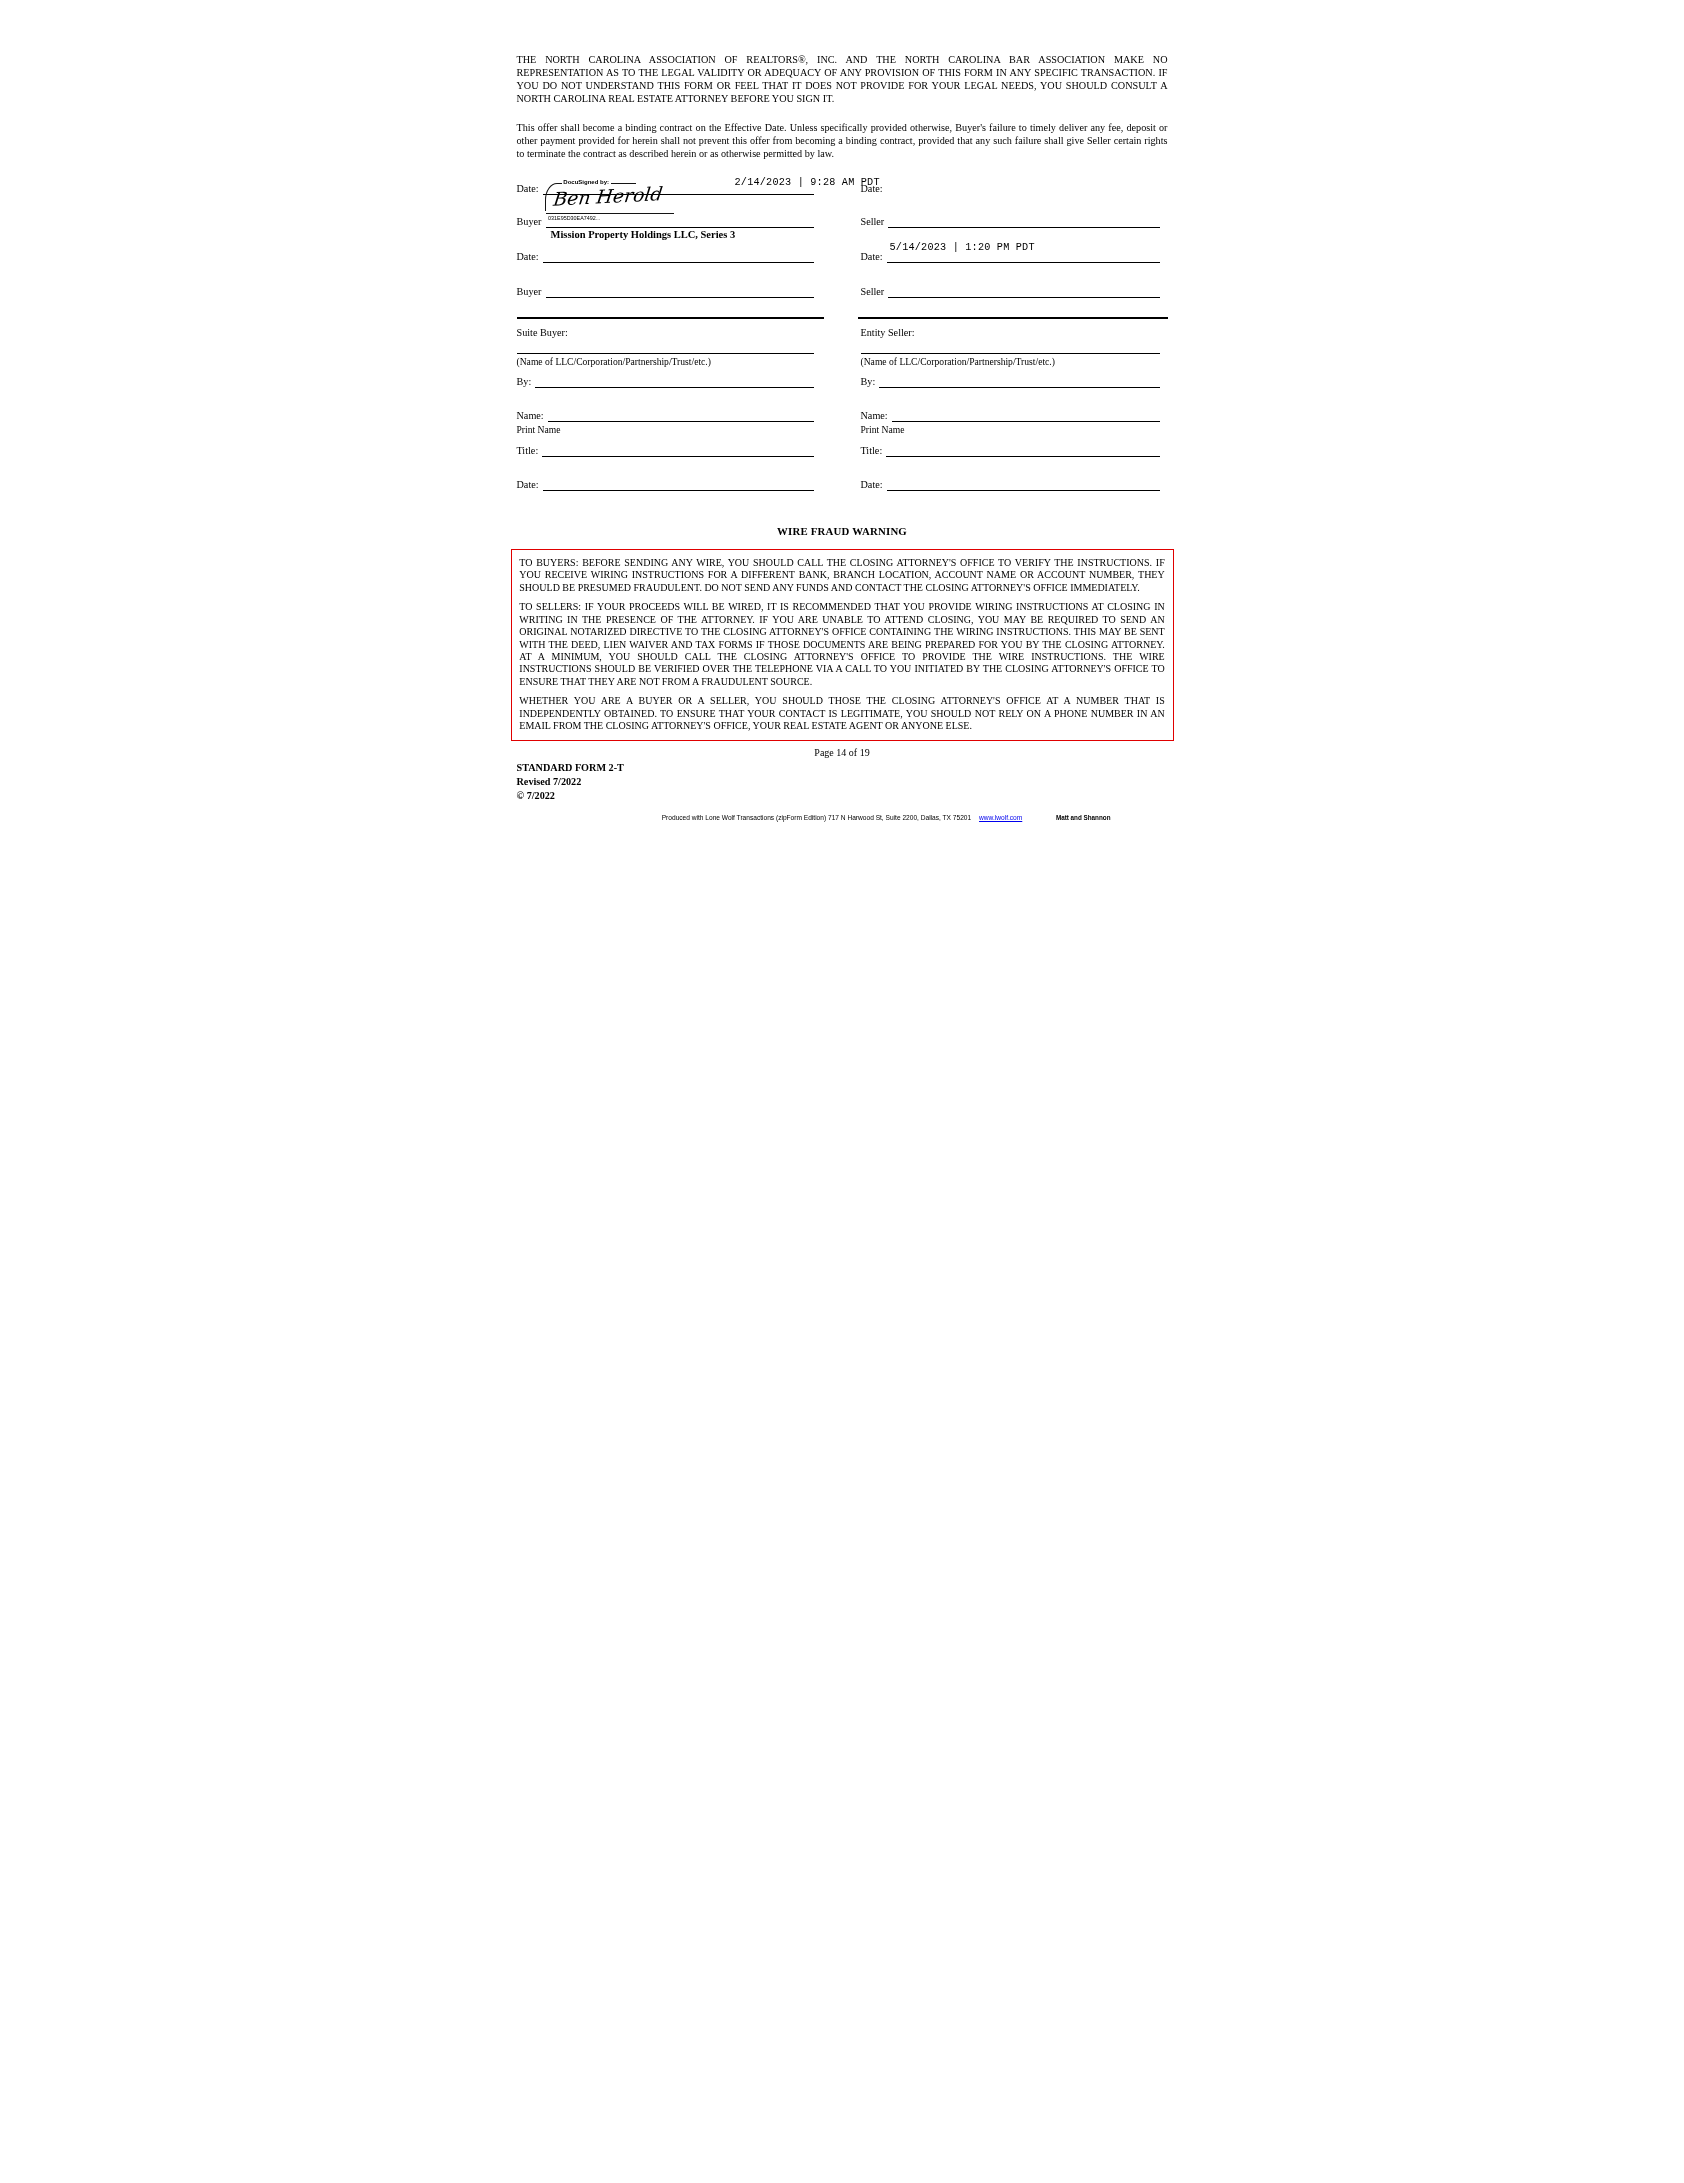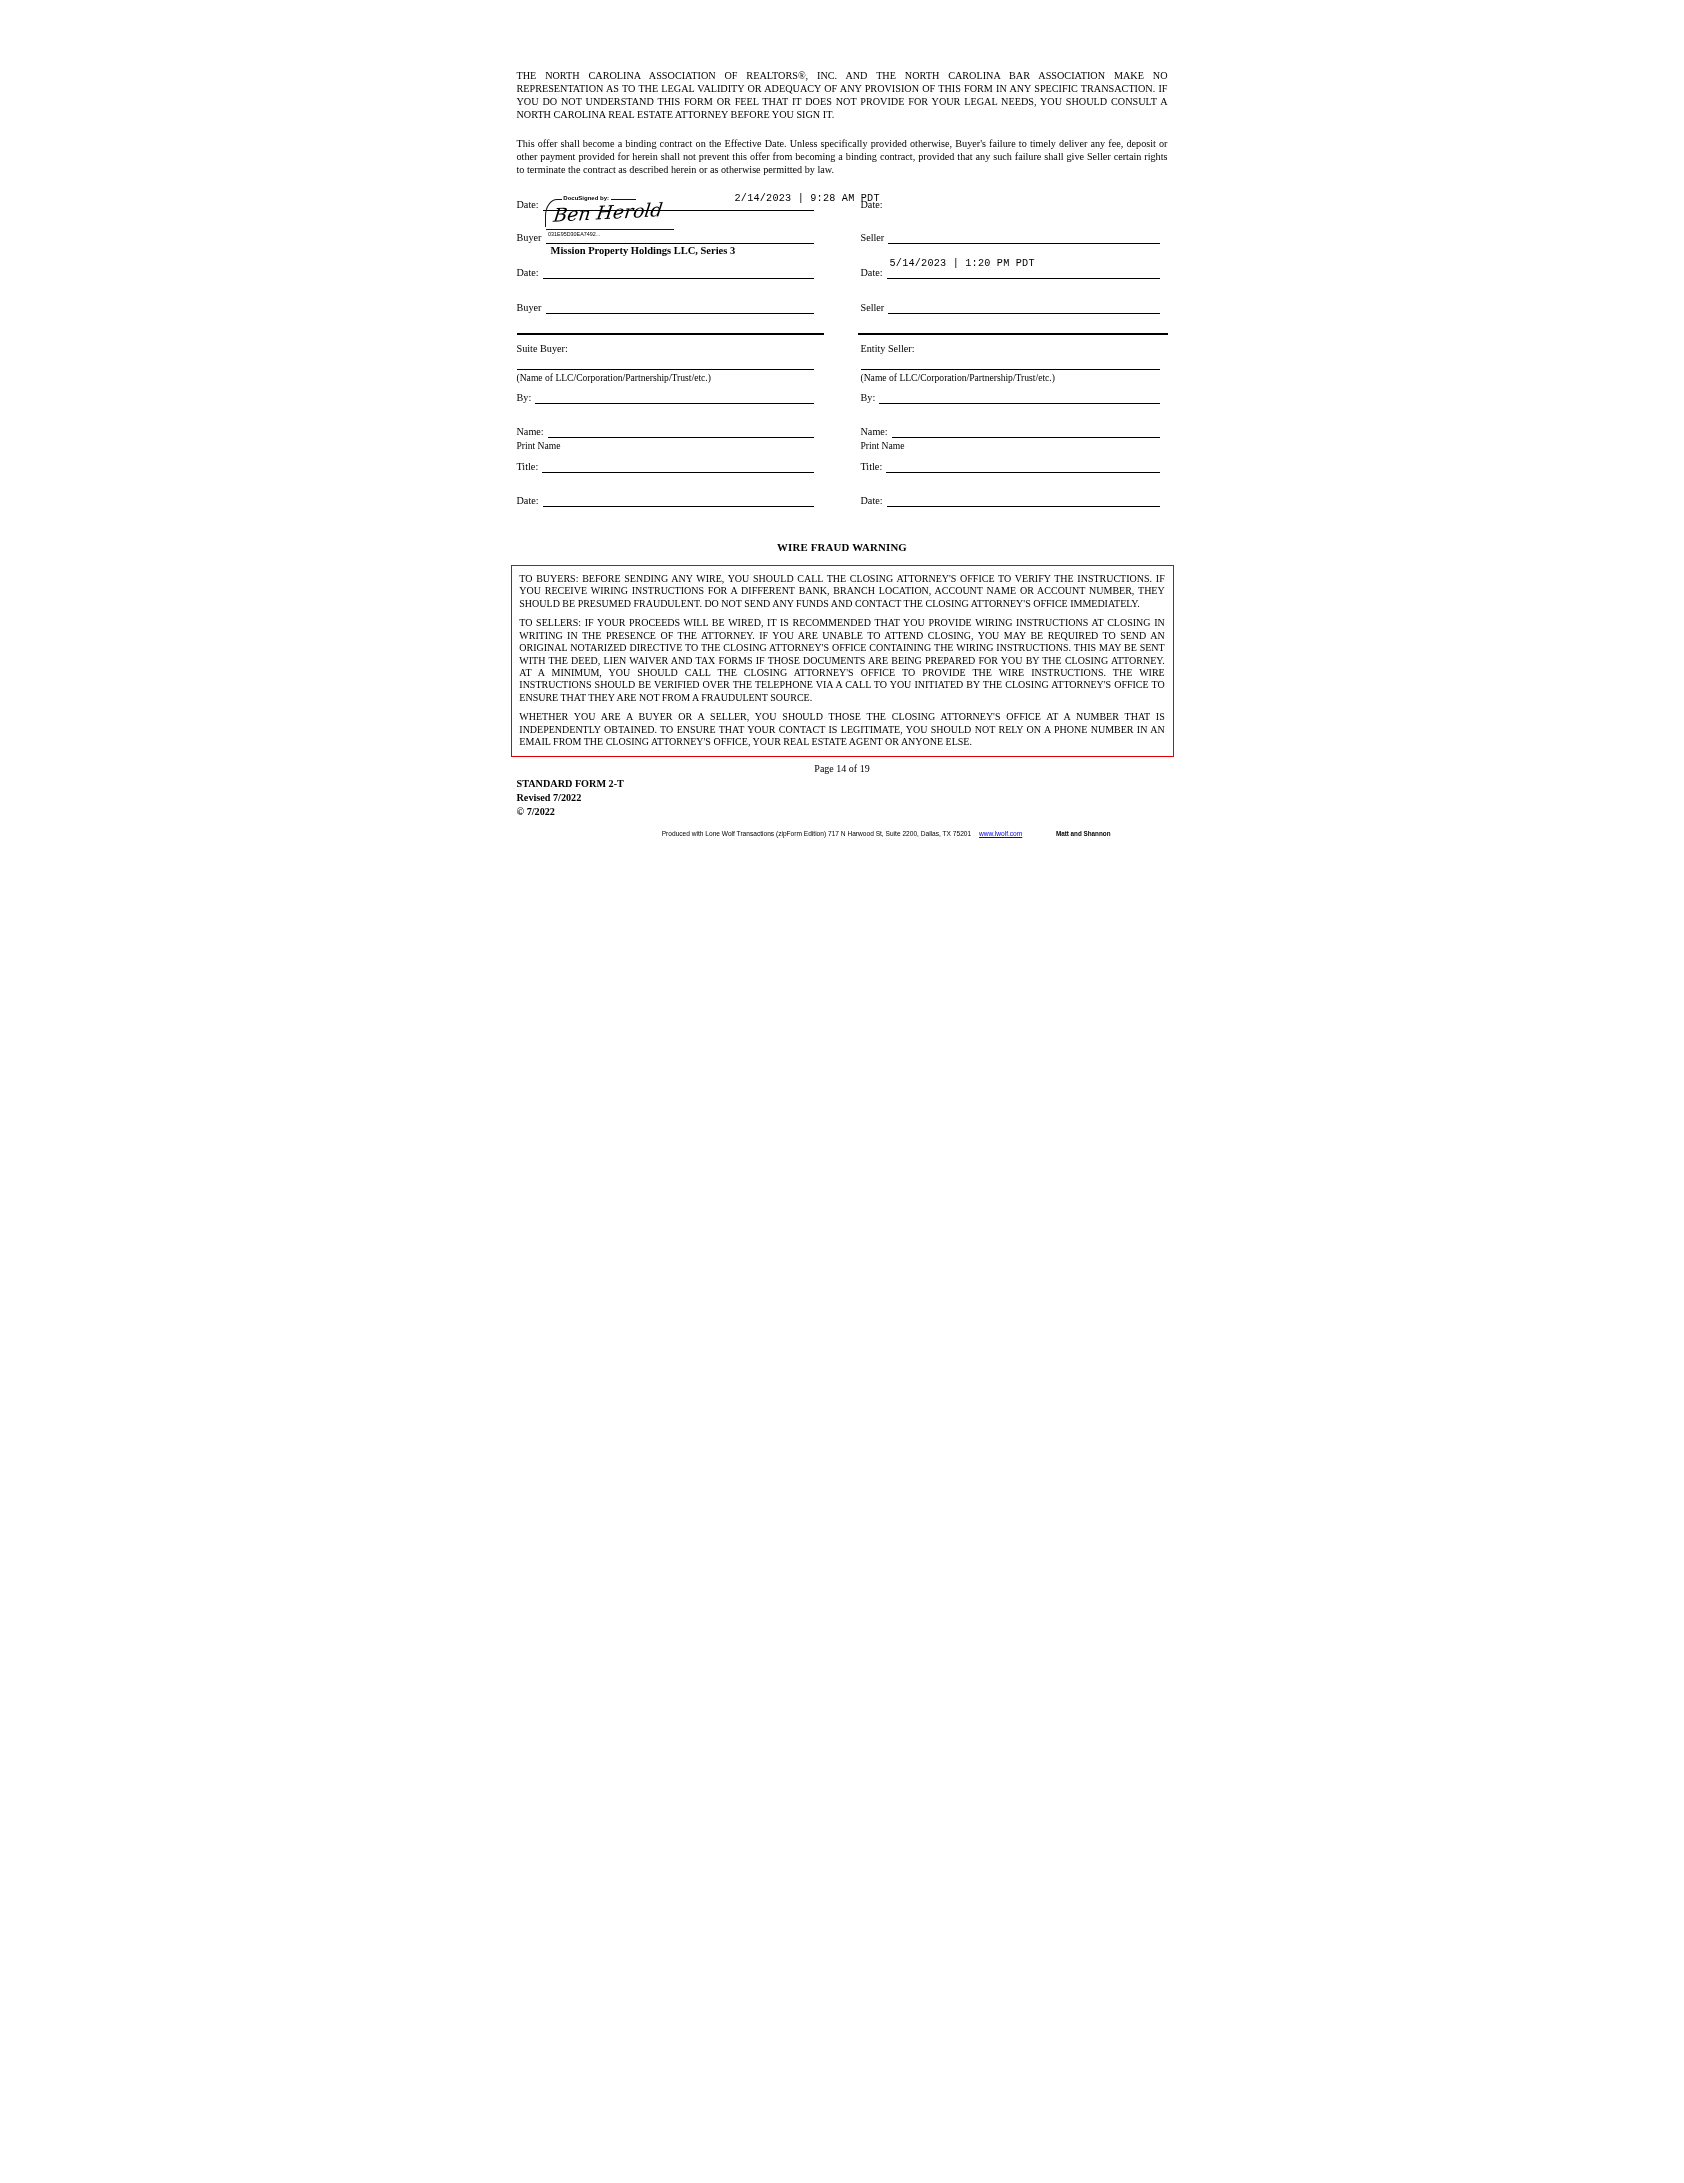--- a/index.html
+++ b/index.html
@@ -1,17 +1,17 @@
 <!DOCTYPE html>
 <html style="font-size:9.6px"><head>
 <meta charset="utf-8">
 <style>
   html,body { margin:0; padding:0; background:#ffffff; }
   .page {
-    width:737px; height:955px; margin:16px auto; position:relative;
+    width:737px; height:955px; margin:0 auto; position:relative;
     background:#fff; color:#000; overflow:hidden;
     font-family:"Liberation Serif", serif;
   }
   .content { padding:53px 43px 0 43px; }
 
   .doc-para { font-size:10.2px; line-height:1.285; text-align:justify; margin:0; }
   .doc-para.second { margin-top:15.7px; }
 
   
   .sig-section { position:relative; height:330px; margin-top:8.4px; font-size:10.2px; }

